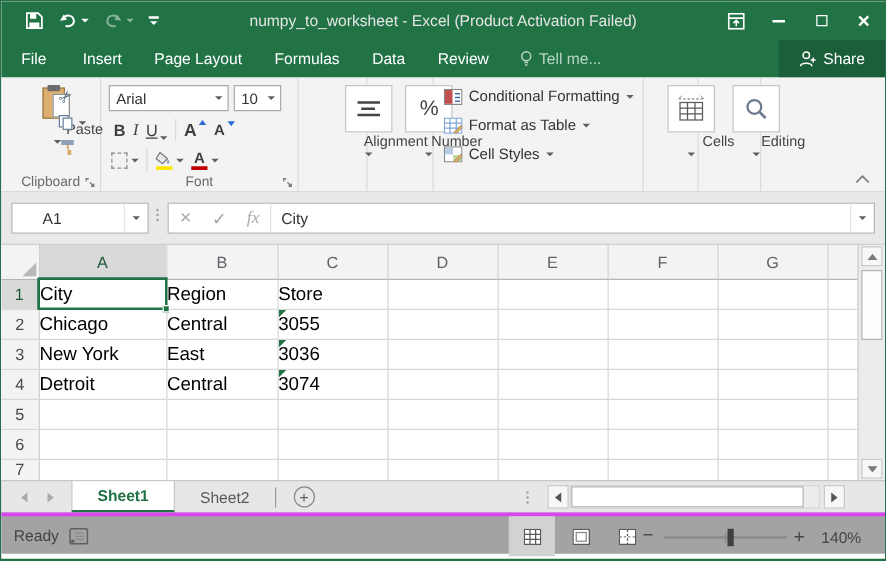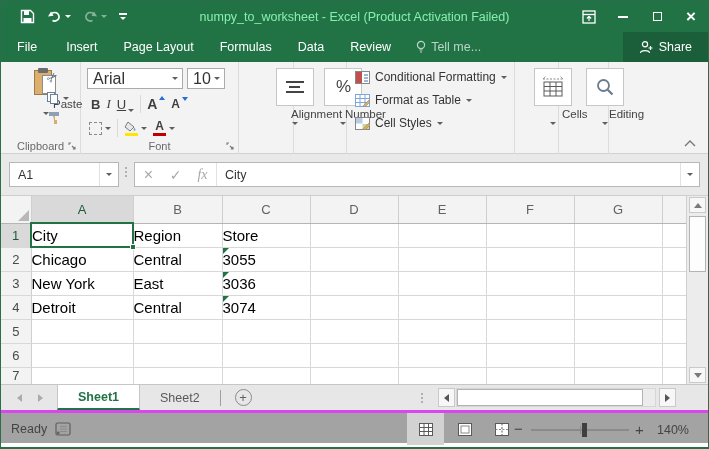--- a/index.html
+++ b/index.html
@@ -6,21 +6,21 @@
   *{box-sizing:border-box;}
   .win{position:relative;width:709px;height:449px;font-family:"Liberation Sans",sans-serif;
        border:1px solid #2b6e4e;border-bottom:2px solid #217346;background:#fff;overflow:hidden;}
 
   
   .titlebar{position:relative;height:31px;background:#217346;display:flex;align-items:center;color:#fff;z-index:2;}
   .deco{position:absolute;top:0;right:0;width:430px;height:61px;z-index:0;pointer-events:none;opacity:.45;}
   .qat{display:flex;align-items:center;gap:6px;padding-left:16px;z-index:1;}
   .tb-btn{display:flex;align-items:center;gap:3px;padding:2px 3px;cursor:default;}
   .tb-btn.disabled{opacity:.45;}
-  .title-text{position:absolute;left:0;right:0;text-align:center;font-size:12.5px;color:#86efac;pointer-events:none;}
+  .title-text{position:absolute;left:0;right:0;text-align:center;font-size:12.5px;color:#e5e5e5;pointer-events:none;}
   .winbtns{margin-left:auto;display:flex;align-items:center;z-index:3;}
   .winbtn{width:34px;height:31px;display:flex;align-items:center;justify-content:center;color:#fff;}
   .max-glyph{width:9px;height:9px;border:1.4px solid #fff;}
   .min-glyph{width:10px;height:2px;background:#fff;}
   .close-glyph{font-size:17px;line-height:1;font-weight:bold;}
   .dar-w{width:0;height:0;border-left:3px solid transparent;border-right:3px solid transparent;border-top:3.5px solid #fff;display:inline-block;}
 
   
   .tabrow{position:relative;height:30px;background:#217346;display:flex;align-items:stretch;color:#fff;z-index:1;}
   .rtab{display:flex;align-items:center;padding:0 13px;font-size:12.5px;white-space:nowrap;}
@@ -43,42 +43,42 @@
   .clip-back{position:absolute;left:0;top:2px;width:18px;height:25px;background:#dcaf6e;border:1px solid #9a7b49;}
   .clip-top{position:absolute;left:4px;top:0;width:10px;height:5px;background:#6c6c6c;border-radius:1px;}
   .clip-page{position:absolute;left:8px;top:7px;width:14px;height:19px;background:#fff;border:1px solid #8c8c8c;}
   .mini-col{position:absolute;left:46px;top:8px;display:flex;flex-direction:column;gap:7px;align-items:flex-start;}
   .cut-glyph{font-size:13px;color:#5f7184;transform:rotate(-45deg);display:inline-block;}
   .copy-icon{position:relative;width:12px;height:12px;}
   .copy-icon i{position:absolute;width:8px;height:10px;background:#fff;border:1px solid #68809a;}
   .copy-icon i:first-child{left:0;top:0;} .copy-icon i:last-child{left:3px;top:2px;}
   
   .combo{position:absolute;height:21px;background:#fff;border:1px solid #ababab;display:flex;align-items:center;
-         font-size:16px;color:#333;padding-left:5px;}
+         font-size:12px;color:#333;padding-left:5px;}
   .combo .dar{margin-left:auto;margin-right:4px;}
   .fmt-row{position:absolute;display:flex;align-items:center;gap:6px;}
   .fbtn{font-size:13px;color:#3f3f3f;display:flex;align-items:flex-end;gap:2px;}
   .b-bold{font-weight:bold;}
   .b-italic{font-style:italic;font-family:"Liberation Serif",serif;}
   .b-under{text-decoration:underline;}
   .vsep{width:1px;height:18px;background:#d9d9d9;}
   .tri-up{width:0;height:0;border-left:3px solid transparent;border-right:3px solid transparent;border-bottom:4px solid #2b6cd4;}
   .tri-dn{width:0;height:0;border-left:3px solid transparent;border-right:3px solid transparent;border-top:4px solid #2b6cd4;}
   .colorbar{display:block;width:13px;height:3px;margin-top:1px;}
   .borders-glyph{width:13px;height:13px;border:1px dashed #8a8a8a;}
   
   .style-item{position:absolute;display:flex;align-items:center;gap:5px;font-size:12px;color:#333;white-space:nowrap;}
   
   .collapse-chev{position:absolute;right:12px;bottom:6px;}
 
   
   .fbar{position:relative;height:42px;background:#e9e9e9;border-bottom:1px solid #cfcfcf;z-index:1;}
   .namebox{position:absolute;left:8px;top:8px;width:110px;height:25px;background:#fff;border:1px solid #b7b7b7;
            display:flex;align-items:center;font-size:12.5px;color:#333;}
-  .namebox .nb-text{padding-left:8px;flex:1;}
+  .namebox .nb-text{padding-left:24px;flex:1;}
   .nb-sep{width:1px;height:23px;background:#e2e2e2;}
   .nb-car{width:18px;display:flex;align-items:center;justify-content:center;}
   .fdots{position:absolute;left:124px;top:13px;display:flex;flex-direction:column;gap:2px;}
   .fdots i{width:2px;height:2px;border-radius:50%;background:#9f9f9f;}
   .fstrip{position:absolute;left:133px;right:8px;top:8px;height:25px;background:#fff;border:1px solid #b7b7b7;
           display:flex;align-items:center;}
   .fstrip .fb-btn{width:27px;text-align:center;color:#a8a8a8;font-size:14px;}
   .fb-fx{font-family:"Liberation Serif",serif;font-style:italic;color:#4d4d4d;font-size:13.5px;}
   .fb-sep{width:1px;height:23px;background:#e2e2e2;}
   .fb-value{flex:1;padding-left:8px;font-size:12.5px;color:#333;}

